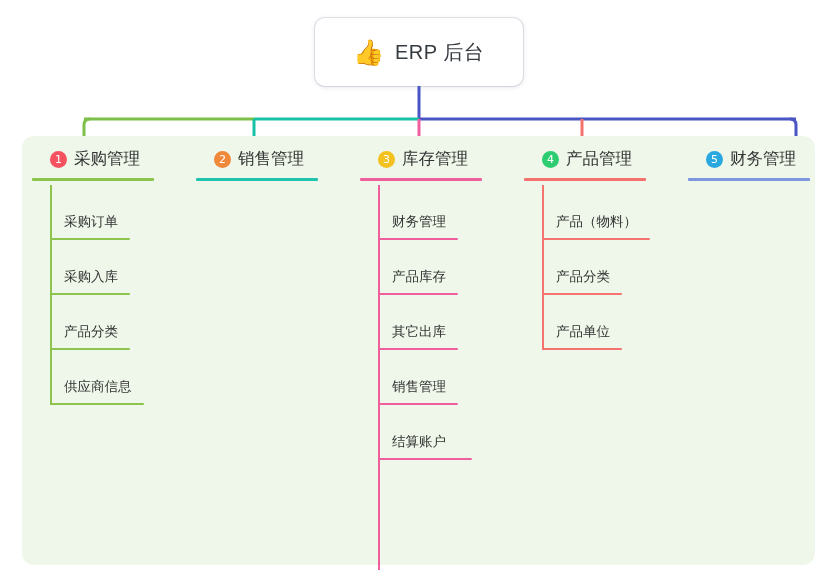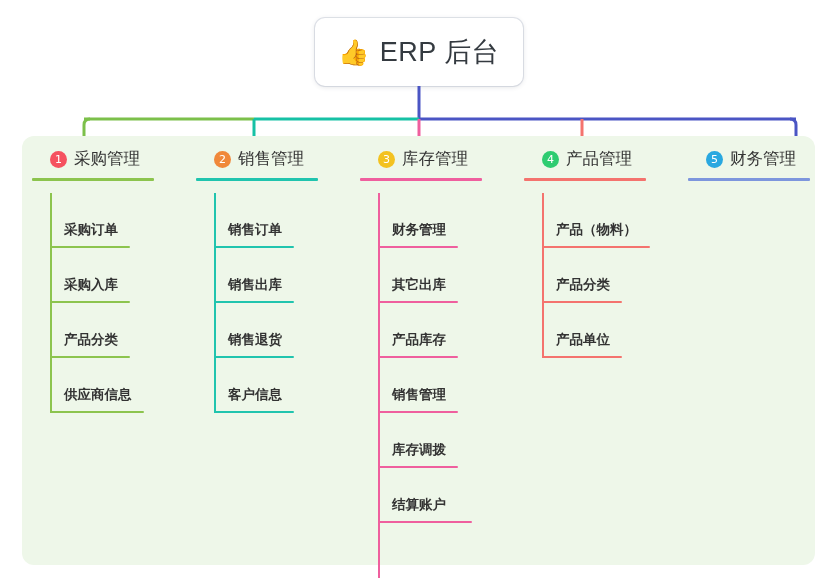--- a/index.html
+++ b/index.html
@@ -30,21 +30,21 @@
     align-items: center;
     justify-content: center;
     gap: 10px;
     box-sizing: border-box;
   }
   #root-emoji {
     font-size: 25px;
     line-height: 1;
   }
   #root-title {
-    font-size: 27px;
+    font-size: 20px;
     color: #343a40;
     letter-spacing: .5px;
     white-space: nowrap;
   }
 
   
   #connectors {
     position: absolute;
     left: 0;
     top: 0;
@@ -92,22 +92,21 @@
     color: #333333;
     white-space: nowrap;
   }
   .col-rule {
     height: 3px;
     border-radius: 1px;
     margin-top: 6px;
   }
   .items {
     position: relative;
-    margin-top: 12px;
-    font-weight: bold;
+    margin-top: 4px;
   }
   .spine {
     position: absolute;
     left: 18px;
     top: 0;
     width: 2px;
   }
   .item {
     position: relative;
     height: 55px;
@@ -182,66 +181,43 @@
           <div class="item-rule" style="width: 94px; background: rgb(140, 196, 78);"></div>
         </div>
       </div>
     </div>
     <div class="column" style="left: 196px;">
       <div class="col-header">
         <span class="badge" style="background: rgb(240, 136, 58);">2</span>
         <span class="col-title">销售管理</span>
       </div>
       <div class="col-rule" style="width: 122px; background: rgb(32, 196, 174);"></div>
-      <div class="items">
-        <div class="spine" style="background: rgb(32, 196, 174); height: 220px;"></div>
-        <div class="item">
-          <span class="item-label">销售订单</span>
-          <div class="item-rule" style="width: 80px; background: rgb(32, 196, 174);"></div>
-        </div>
-        <div class="item">
-          <span class="item-label">销售出库</span>
-          <div class="item-rule" style="width: 80px; background: rgb(32, 196, 174);"></div>
-        </div>
-        <div class="item">
-          <span class="item-label">销售退货</span>
-          <div class="item-rule" style="width: 80px; background: rgb(32, 196, 174);"></div>
-        </div>
-        <div class="item">
-          <span class="item-label">客户信息</span>
-          <div class="item-rule" style="width: 80px; background: rgb(32, 196, 174);"></div>
-        </div>
-      </div>
     </div>
     <div class="column" style="left: 360px;">
       <div class="col-header">
         <span class="badge" style="background: rgb(243, 194, 32);">3</span>
         <span class="col-title">库存管理</span>
       </div>
       <div class="col-rule" style="width: 122px; background: rgb(239, 95, 158);"></div>
       <div class="items">
         <div class="spine" style="background: rgb(239, 95, 158); height: 385px;"></div>
         <div class="item">
           <span class="item-label">财务管理</span>
           <div class="item-rule" style="width: 80px; background: rgb(239, 95, 158);"></div>
         </div>
         <div class="item">
+          <span class="item-label">产品库存</span>
+          <div class="item-rule" style="width: 80px; background: rgb(239, 95, 158);"></div>
+        </div>
+        <div class="item">
           <span class="item-label">其它出库</span>
           <div class="item-rule" style="width: 80px; background: rgb(239, 95, 158);"></div>
         </div>
         <div class="item">
-          <span class="item-label">产品库存</span>
-          <div class="item-rule" style="width: 80px; background: rgb(239, 95, 158);"></div>
-        </div>
-        <div class="item">
           <span class="item-label">销售管理</span>
-          <div class="item-rule" style="width: 80px; background: rgb(239, 95, 158);"></div>
-        </div>
-        <div class="item">
-          <span class="item-label">库存调拨</span>
           <div class="item-rule" style="width: 80px; background: rgb(239, 95, 158);"></div>
         </div>
         <div class="item">
           <span class="item-label">结算账户</span>
           <div class="item-rule" style="width: 94px; background: rgb(239, 95, 158);"></div>
         </div>
       </div>
     </div>
     <div class="column" style="left: 524px;">
       <div class="col-header">

